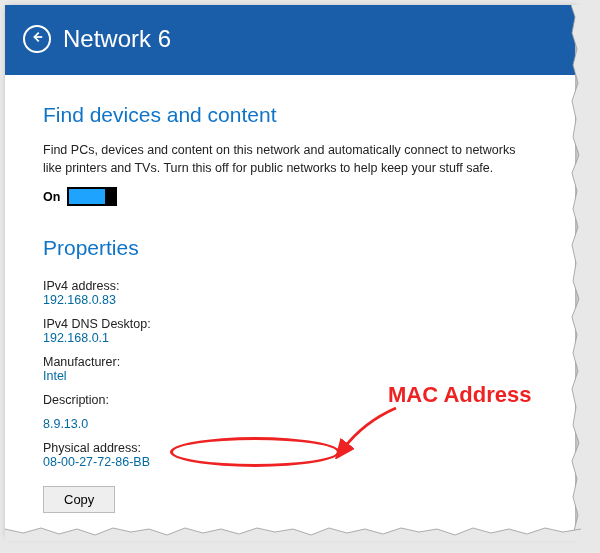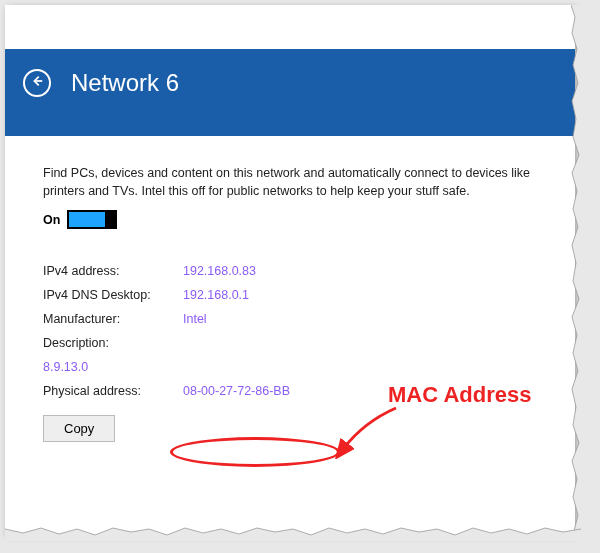--- a/index.html
+++ b/index.html
@@ -15,25 +15,24 @@
       top: 5px; left: 5px;
       width: 570px;
       height: 530px;
       background: #fff;
       box-shadow: 2px 2px 6px rgba(0,0,0,0.3);
       overflow: hidden;
     }
     .header {
       background: #1a5da8;
       color: #fff;
-      padding: 20px 18px 39px 18px;
+      padding: 20px 18px 22px 18px;
       display: flex;
       align-items: center;
-      gap: 20px;
-      margin-top: 44px;
+      gap: 12px;
     }
     .back-btn {
       width: 28px; height: 28px;
       border: 2px solid #fff;
       border-radius: 50%;
       display: flex;
       align-items: center;
       justify-content: center;
       cursor: pointer;
     }
@@ -80,27 +79,28 @@
       right: 0; top: 0;
       width: 10px; height: 100%;
       background: #000;
     }
     .props {
       font-size: 12.5px;
     }
     .prop-row {
       display: flex;
       padding: 5px 0;
+      flex-direction: column;
     }
     .prop-label {
       width: 140px;
       color: #222;
     }
     .prop-value {
-      color: #8b5cf6;
+      color: #0369a1;
     }
     .copy-btn {
       margin-top: 12px;
       padding: 5px 20px;
       font-size: 13px;
       background: #eee;
       border: 1px solid #bbb;
       cursor: pointer;
       font-family: inherit;
     }
@@ -148,28 +148,30 @@
         <svg viewBox="0 0 16 16" fill="none" stroke="#fff" stroke-width="2">
           <path d="M10 3 L5 8 L10 13"></path>
           <path d="M5 8 L14 8"></path>
         </svg>
       </span>
     </div>
     <div class="header-title">Network  6</div>
   </div>
 
   <div class="content">
-    <div class="section-desc">Find PCs, devices and content on this network and automatically connect to devices like printers and TVs. Intel this off for public networks to help keep your stuff safe.</div>
+    <div class="section-title">Find devices and content</div>
+    <div class="section-desc">Find PCs, devices and content on this network and automatically connect to networks like printers and TVs. Turn this off for public networks to help keep your stuff safe.</div>
     <div class="toggle-row">
       <div class="toggle-label">On</div>
       <div class="toggle">
         <div class="toggle-knob"></div>
       </div>
     </div>
 
+    <div class="section-title">Properties</div>
     <div class="props">
       <div class="prop-row">
         <div class="prop-label">IPv4 address:</div>
         <div class="prop-value">192.168.0.83</div>
       </div>
       <div class="prop-row">
         <div class="prop-label">IPv4 DNS Desktop:</div>
         <div class="prop-value">192.168.0.1</div>
       </div>
       <div class="prop-row">

